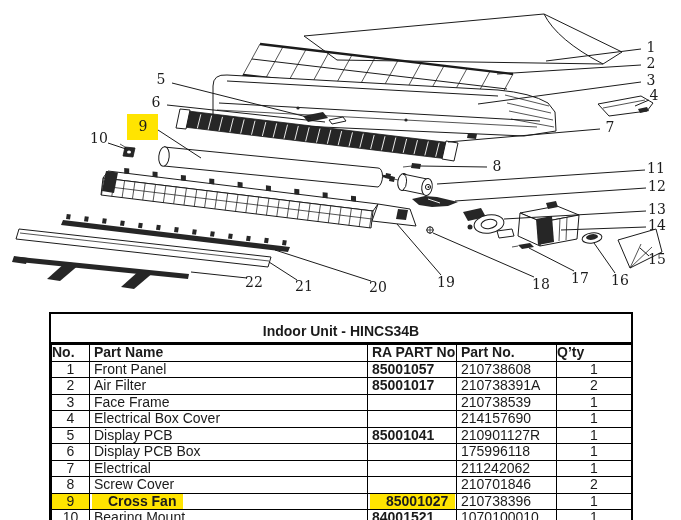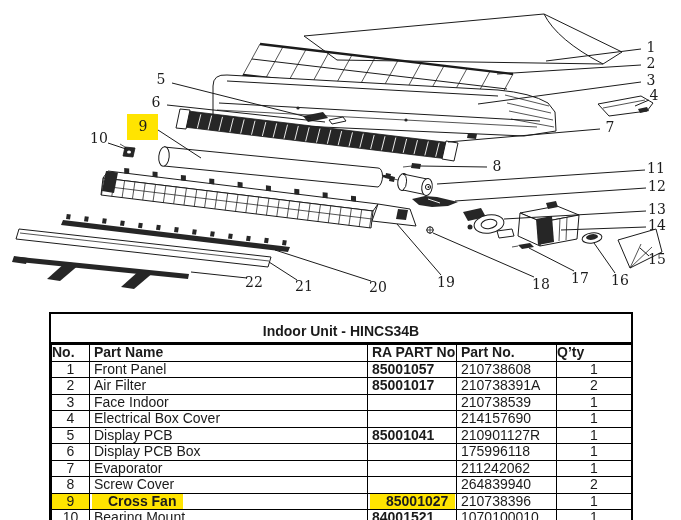--- a/index.html
+++ b/index.html
@@ -424,21 +424,21 @@
           </tr>
           <tr>
             <td class="c-center">2</td>
             <td>Air Filter</td>
             <td class="cell-ra">85001017</td>
             <td>210738391A</td>
             <td class="c-center">2</td>
           </tr>
           <tr>
             <td class="c-center">3</td>
-            <td>Face Indoor</td>
+            <td>Face Frame</td>
             <td class="cell-ra"></td>
             <td>210738539</td>
             <td class="c-center">1</td>
           </tr>
           <tr>
             <td class="c-center">4</td>
             <td>Electrical Box Cover</td>
             <td class="cell-ra"></td>
             <td>214157690</td>
             <td class="c-center">1</td>
@@ -452,30 +452,30 @@
           </tr>
           <tr>
             <td class="c-center">6</td>
             <td>Display PCB Box</td>
             <td class="cell-ra"></td>
             <td>175996118</td>
             <td class="c-center">1</td>
           </tr>
           <tr>
             <td class="c-center">7</td>
-            <td>Evaporator</td>
+            <td>Electrical</td>
             <td class="cell-ra"></td>
             <td>211242062</td>
             <td class="c-center">1</td>
           </tr>
           <tr>
             <td class="c-center">8</td>
             <td>Screw Cover</td>
             <td class="cell-ra"></td>
-            <td>264839940</td>
+            <td>210701846</td>
             <td class="c-center">2</td>
           </tr>
           <tr>
             <td class="c-center hl-cell">9</td>
             <td><span class="hl">Cross Fan</span></td>
             <td class="cell-ra"><span class="hl">85001027</span></td>
             <td>210738396</td>
             <td class="c-center">1</td>
           </tr>
           <tr>

